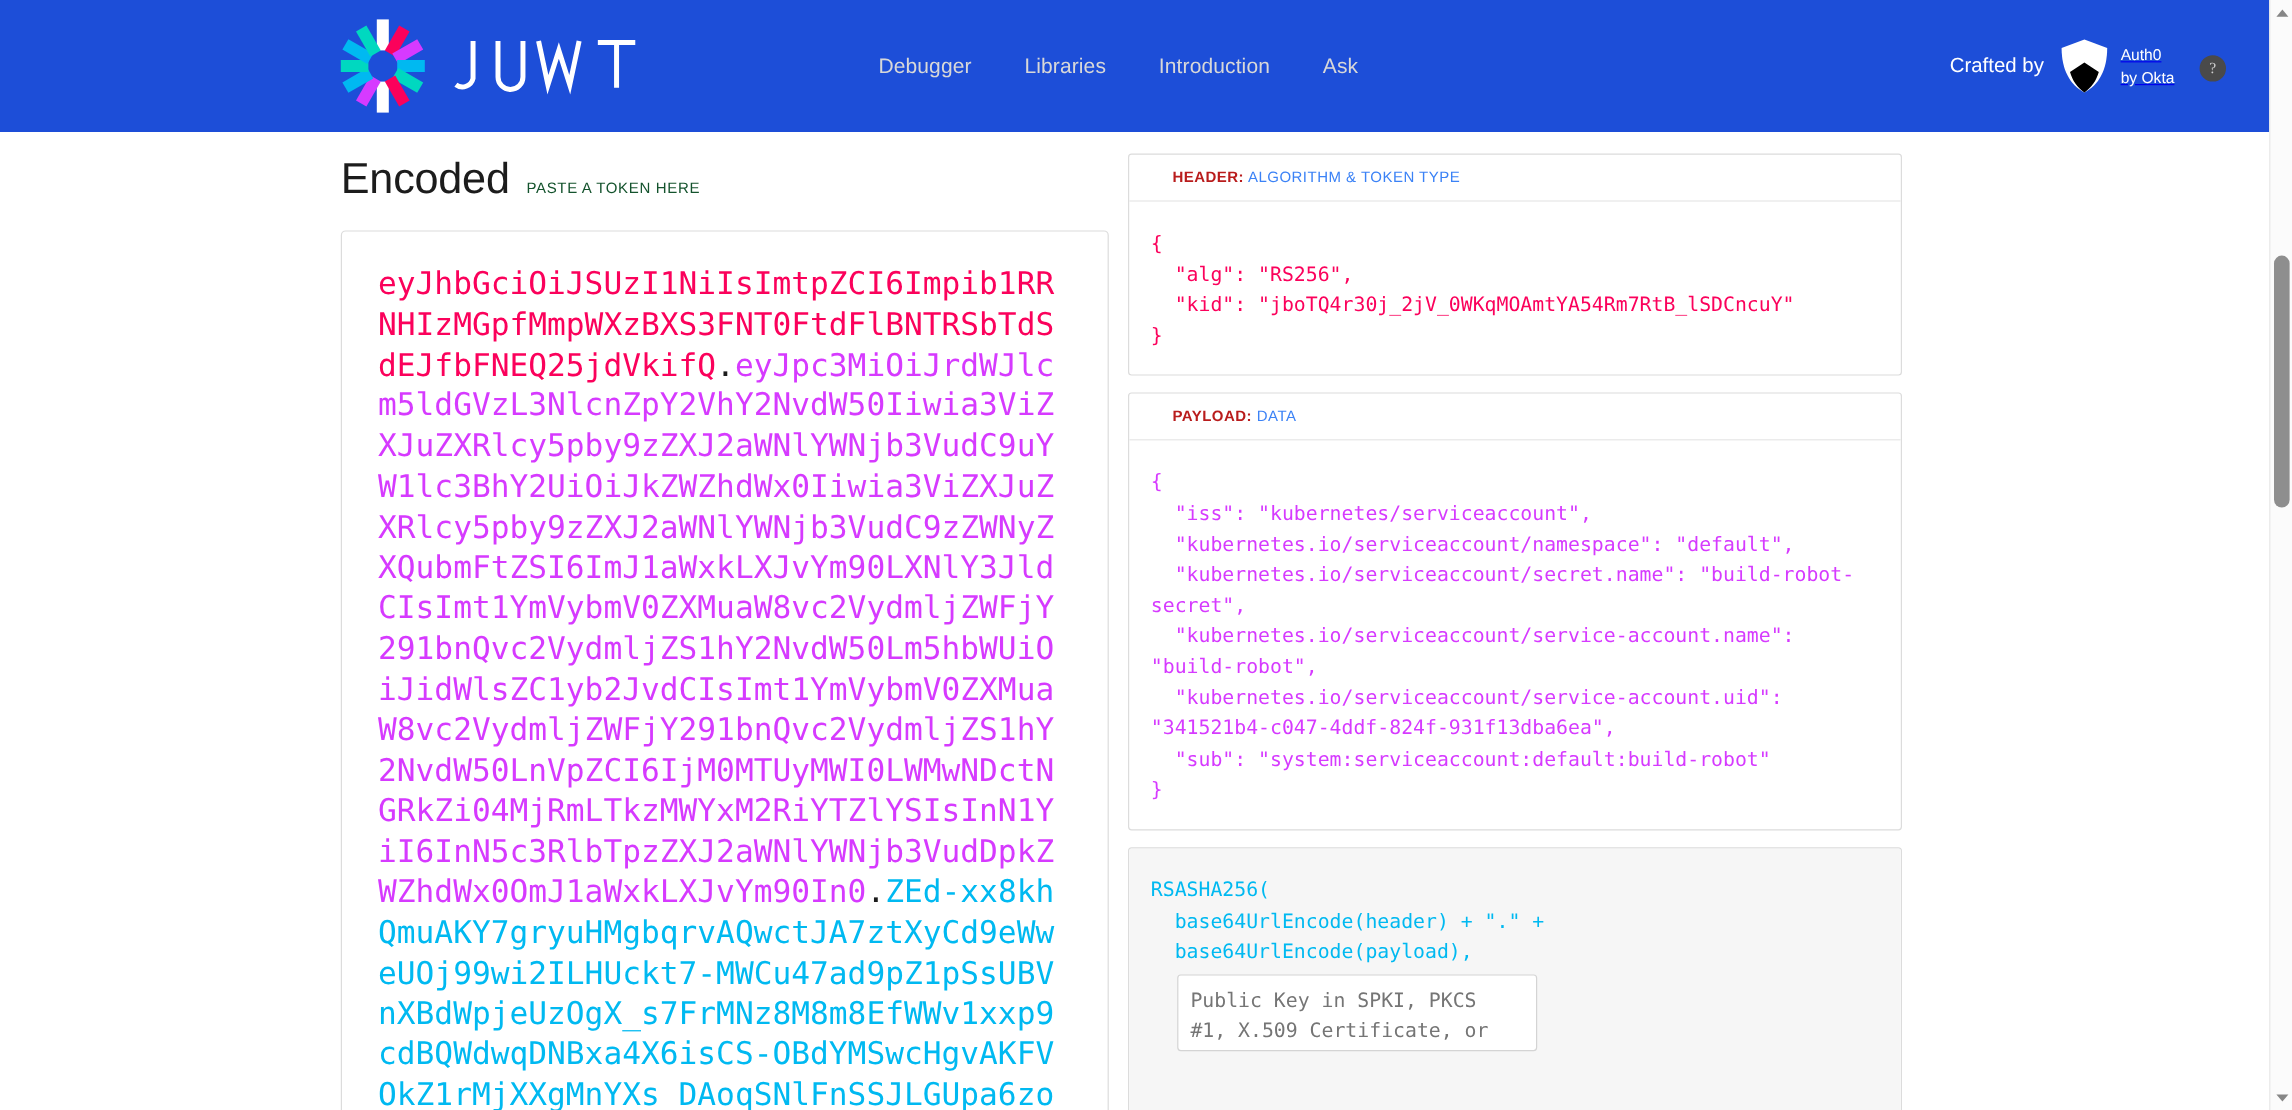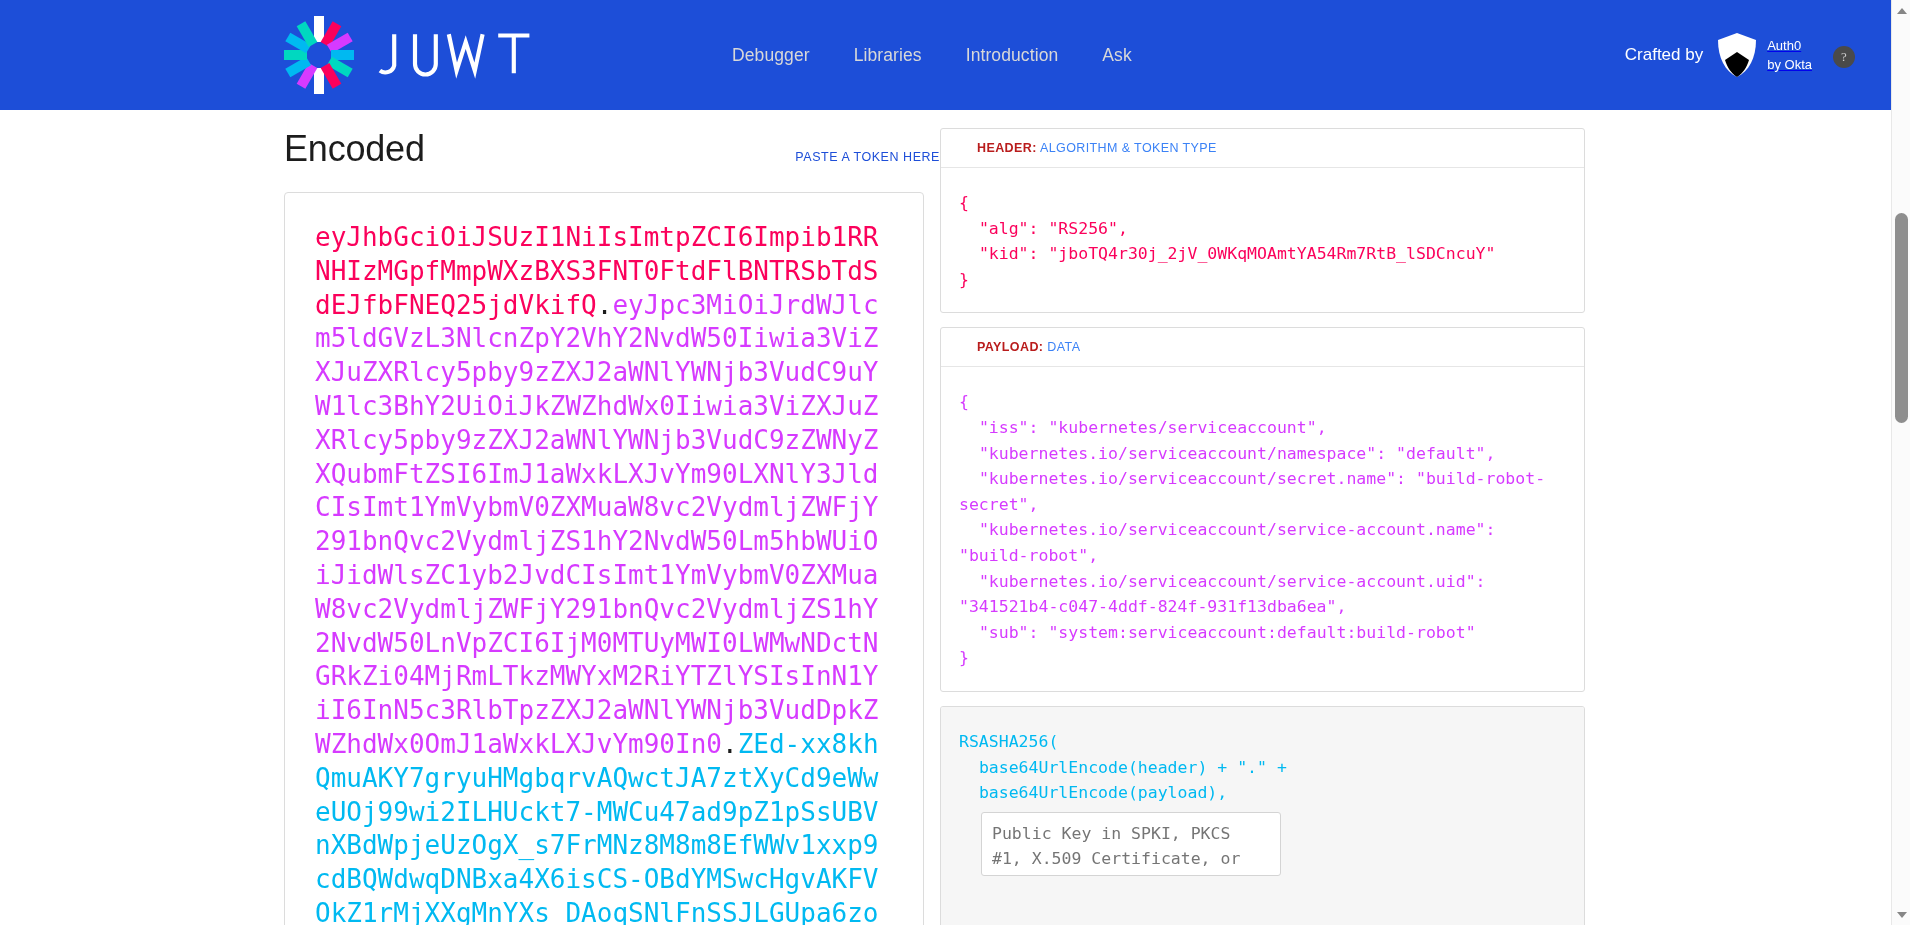--- a/index.html
+++ b/index.html
@@ -82,32 +82,31 @@
     height: 815px;
   }
   .col-left  { width: 940px; padding-left: 284px; padding-top: 18px; }
   .col-right { width: 970px; padding-left: 676px; padding-top: 18px; margin-left: -676px; }
 
   .section-head {
     display: flex;
     align-items: baseline;
     gap: 14px;
     margin-bottom: 22px;
-    justify-content: space-between;
   }
   .section-title {
     font-size: 36px;
     font-weight: 400;
     color: #1c1c1c;
     margin: 0;
     letter-spacing: -0.2px;
   }
   .section-sub {
     font-size: 12.5px;
-    color: #1d4ed8;
+    color: #14532d;
     letter-spacing: .55px;
     text-transform: uppercase;
   }
 
   
   .encoded-box {
     width: 640px;
     min-height: 740px;
     border: 1px solid #dcdcdc;
     border-radius: 4px;

